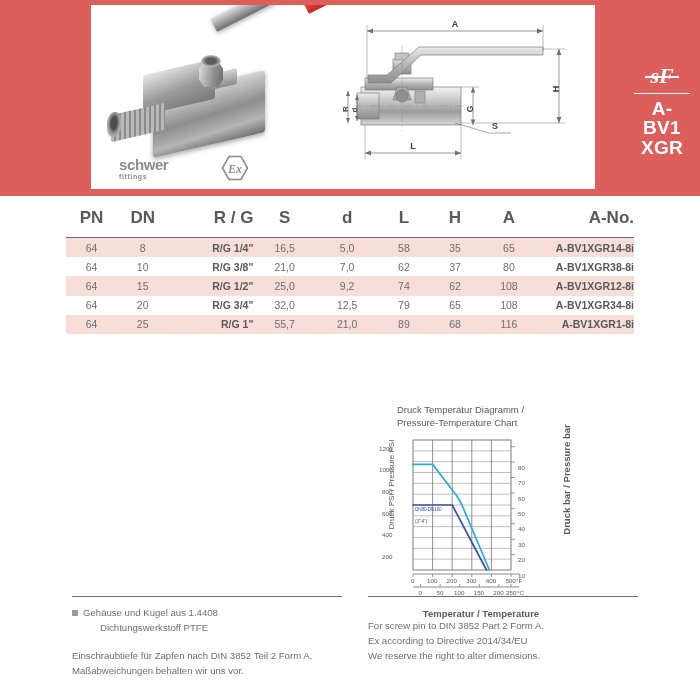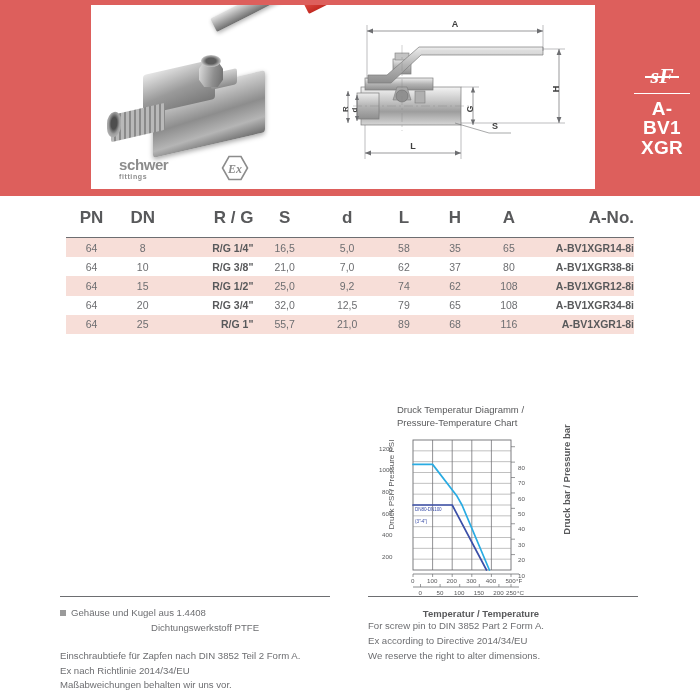--- a/index.html
+++ b/index.html
@@ -243,34 +243,34 @@
 
   
   .foot-col {
     position: absolute;
     top: 596px;
     width: 270px;
     font-size: 9.6px;
     color: #6d6e71;
     line-height: 1.55;
   }
-  #foot-left  { left: 60px; }
+  #foot-left  { left: 72px; }
   #foot-right { left: 368px; }
   .foot-rule {
     border-top: 1.4px solid #6d6e71;
     margin-bottom: 9px;
   }
   .bullet-line {
     display: flex; gap: 5px; align-items: flex-start;
   }
   .sq {
     width: 6px; height: 6px; background: #9a9a9a;
     margin-top: 4px; flex: 0 0 auto;
   }
-  .indent { margin-left: 20px; text-align: center; }
+  .indent { margin-left: 28px; }
   .foot-gap { height: 13px; }
 </style>
 </head>
 <body>
 
 <div id="top-banner">
 
   <div id="photo-frame">
 
     <div id="photo-pane">
@@ -587,21 +587,20 @@
 
 <div class="foot-col" id="foot-left">
   <div class="foot-rule"></div>
   <div class="bullet-line">
     <span class="sq"></span>
     <span>Gehäuse und Kugel aus 1.4408</span>
   </div>
   <div class="indent">Dichtungswerkstoff PTFE</div>
   <div class="foot-gap"></div>
   <div>Einschraubtiefe für Zapfen nach DIN 3852 Teil 2 Form A.</div>
-  <div>Ex nach Richtlinie 2014/34/EU</div>
   <div>Maßabweichungen behalten wir uns vor.</div>
 </div>
 
 <div class="foot-col" id="foot-right">
   <div class="foot-rule"></div>
   <div class="foot-gap"></div>
   <div>For screw pin to DIN 3852 Part 2 Form A.</div>
   <div>Ex according to Directive 2014/34/EU</div>
   <div>We reserve the right to alter dimensions.</div>
 </div>

